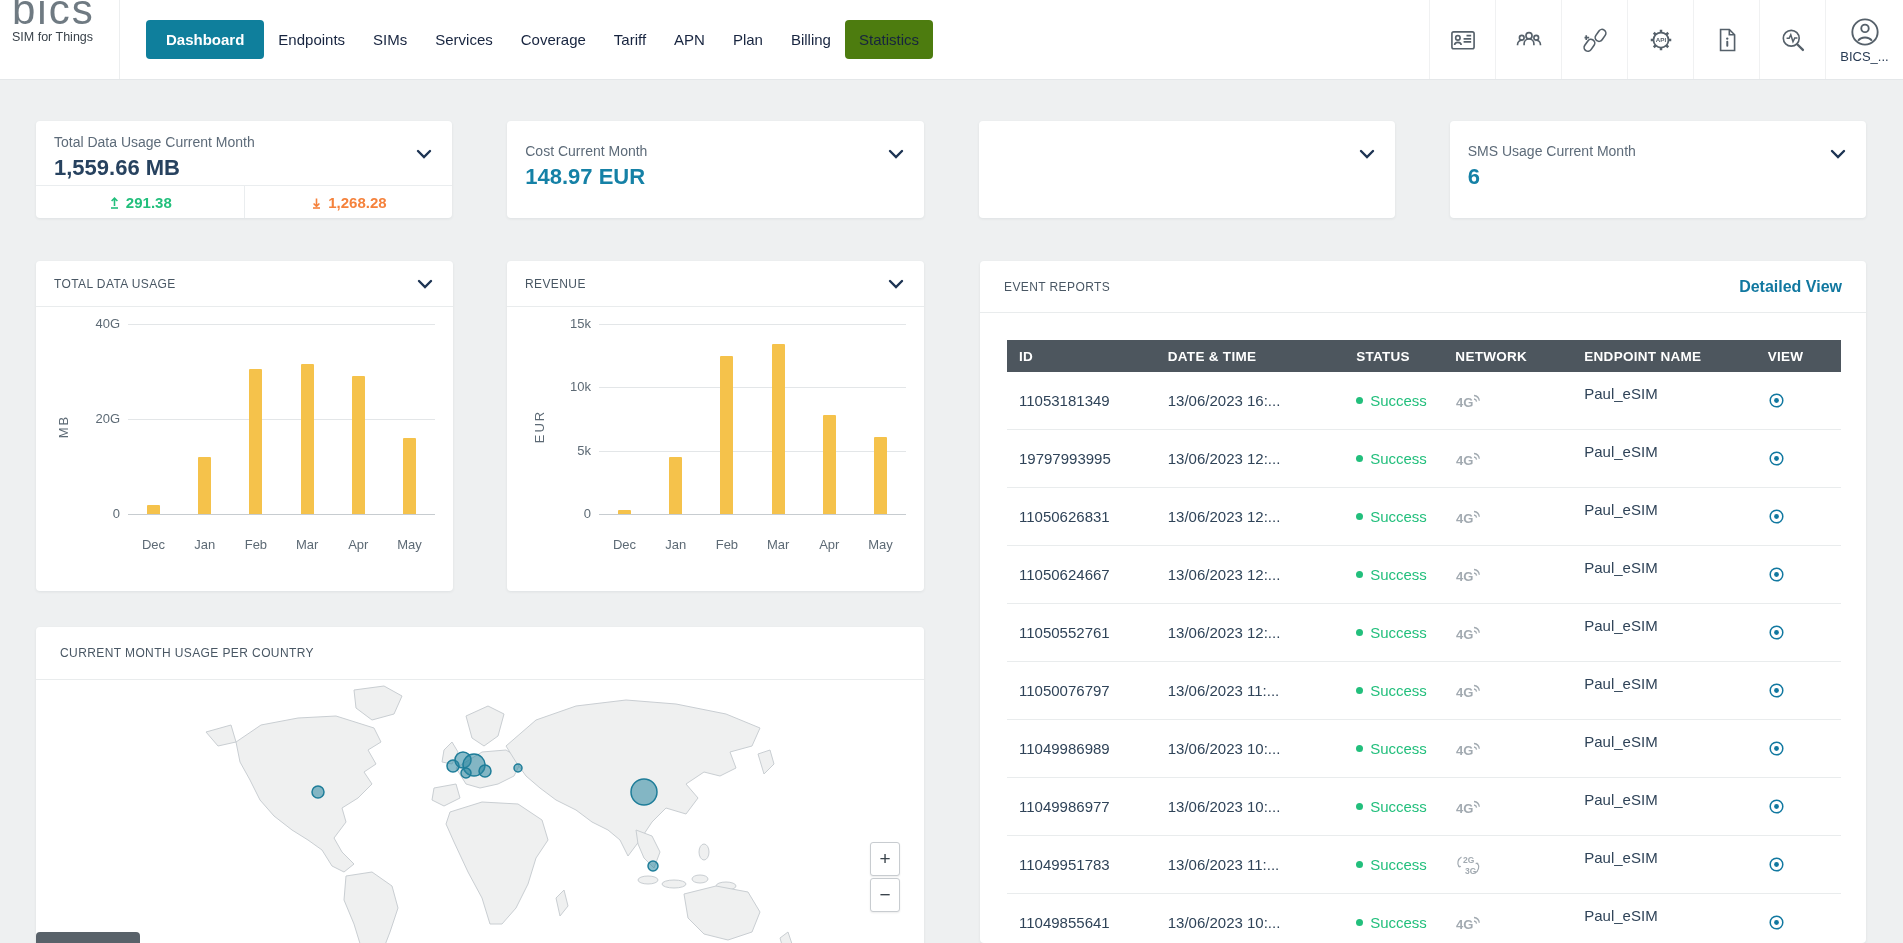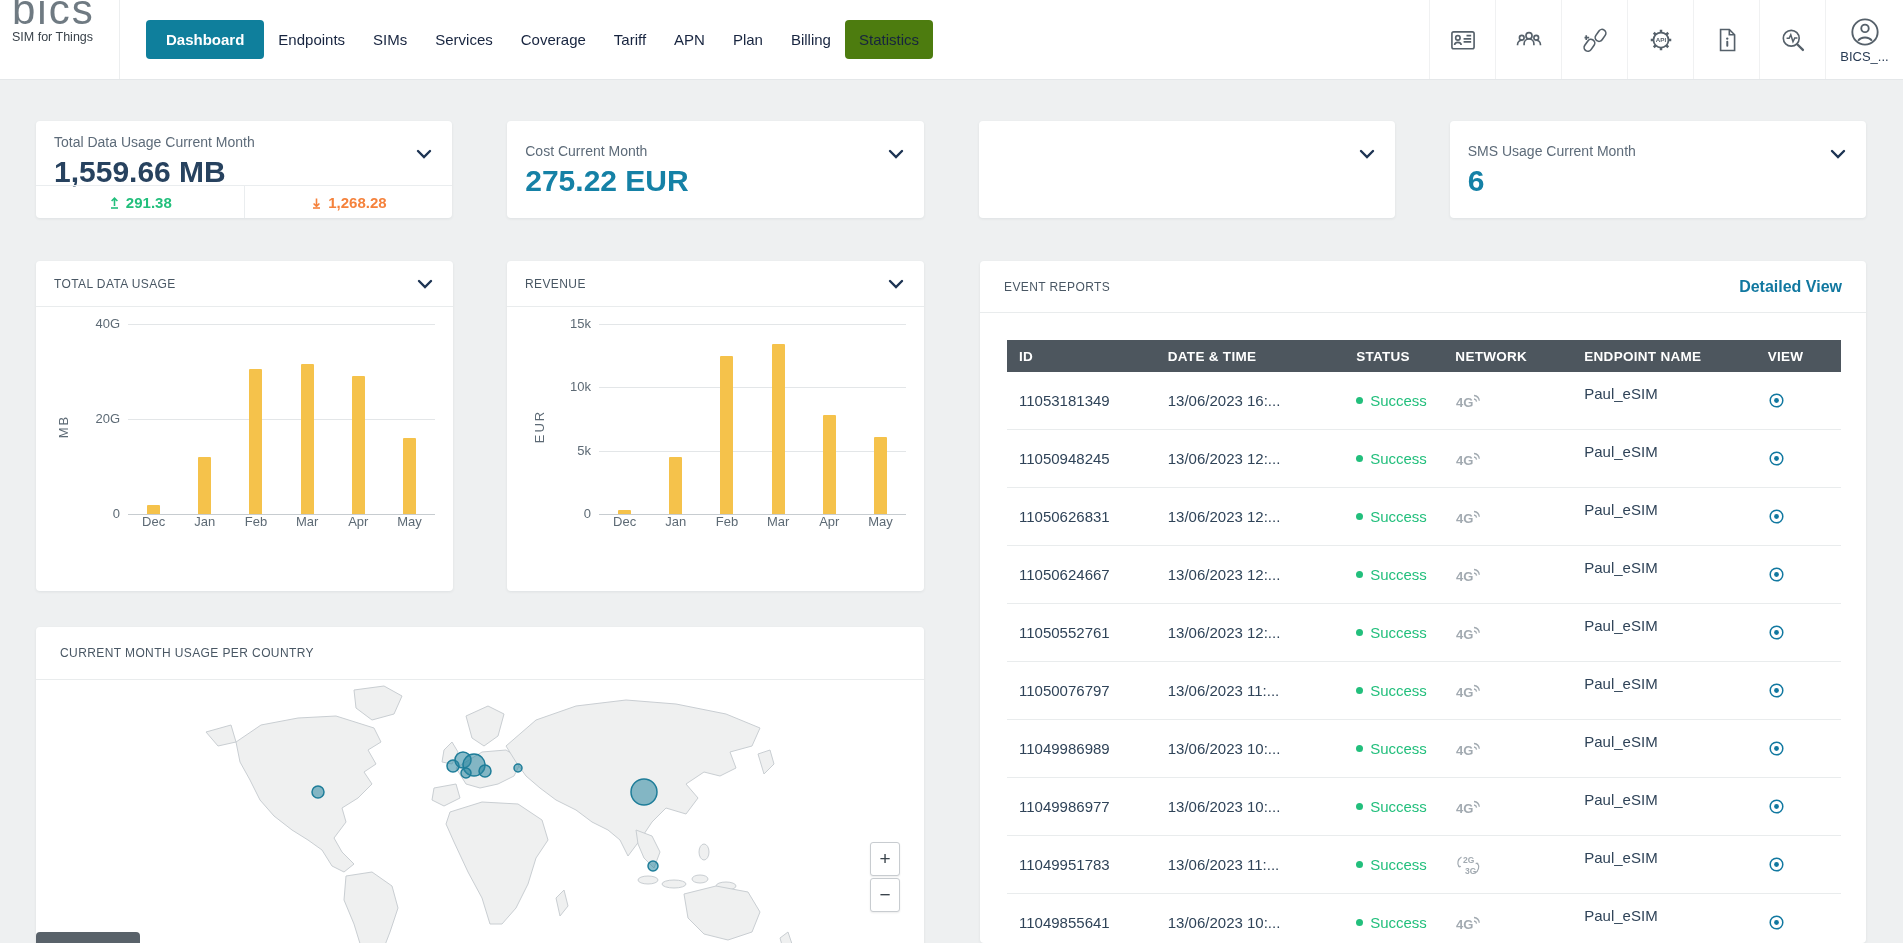--- a/index.html
+++ b/index.html
@@ -31,21 +31,21 @@
   .content-grid { display:flex; gap:56px; margin-top:43px; }
   .left-col { width:888px; flex:none; }
   .charts-row { display:flex; gap:54px; }
 
   .card { background:#fff; border-radius:4px; box-shadow:0 1px 3px rgba(40,50,60,0.08); position:relative; }
 
   
   .stat-card { flex:1; height:97px; }
   .stat-top { padding:13px 18px 0 18px; }
   .stat-title { font-size:14px; color:#5d6b79; }
-  .stat-value { font-size:30px; font-weight:bold; margin-top:5px; }
+  .stat-value { font-size:22px; font-weight:bold; margin-top:5px; }
   .value-navy { color:#27425f; }
   .value-teal { color:#1581a6; }
   .stat-card.tall-pad .stat-top { padding-top:22px; }
   .chev { position:absolute; right:20px; top:24px; cursor:pointer; }
   .stat-split { position:absolute; left:0; right:0; bottom:0; height:33px; border-top:1px solid #eaedef;
     display:flex; }
   .stat-split .cell { flex:1; display:flex; align-items:center; justify-content:center; gap:5px;
     font-size:15px; font-weight:bold; }
   .stat-split .cell:first-child { border-right:1px solid #eaedef; }
   .up { color:#22bf7c; } .down { color:#f5823c; }
@@ -58,21 +58,21 @@
   .chart-body { position:relative; height:272px; }
   .ylab { position:absolute; left:16px; top:112px; transform:rotate(-90deg); font-size:13px;
     color:#5d6a75; letter-spacing:2px; }
   .tick { position:absolute; left:0; width:84px; text-align:right; font-size:13px; color:#5d6a75; }
   .plot { position:absolute; left:92px; right:18px; top:17px; height:190px; }
   .gridline { position:absolute; left:0; right:0; height:1px; background:#e3e6e8; }
   .gridline.axis { background:#c7ccd0; }
   .bars { position:absolute; inset:0; display:flex; align-items:flex-end; z-index:1; }
   .bar-slot { flex:1; display:flex; justify-content:center; }
   .bar { width:13px; border-radius:1px 1px 0 0; }
-  .cats { position:absolute; left:92px; right:18px; top:207px; display:flex; }
+  .cats { position:absolute; left:92px; right:18px; top:230px; display:flex;justify-content:flex-end; }
   .cat { flex:1; text-align:center; font-size:13px; color:#5d6a75; }
 
   
   .events-card { flex:1; height:682px; overflow:hidden; }
   .events-head { height:52px; display:flex; align-items:center; justify-content:space-between;
     padding:0 24px; border-bottom:1px solid #e9eced; }
   .events-link { font-size:16px; font-weight:bold; color:#1178a0; cursor:pointer; }
   .table-wrap { margin:27px 25px 0 27px; }
   .thead { display:flex; height:32px; align-items:center; background:#4d565e; }
   .th { font-size:13.5px; font-weight:bold; color:#fff; letter-spacing:0.3px; padding-left:12px; }
@@ -203,21 +203,21 @@
               <path d="M3,12 H10"></path>
           </svg>
           <span>1,268.28</span>
         </div>
       </div>
     </div>
 
     <div class="card stat-card tall-pad">
       <div class="stat-top">
         <div class="stat-title">Cost Current Month</div>
-        <div class="stat-value value-teal">275.22 EUR</div>
+        <div class="stat-value value-teal">148.97 EUR</div>
       </div>
       <span class="chev">
         <svg width="16" height="10" viewBox="0 0 16 10" fill="none" stroke="#1d3453" stroke-width="2.4" stroke-linecap="round">
             <path d="M2,2 L8,8 L14,2"></path>
           </svg>
       </span>
     </div>
 
     <div class="card stat-card tall-pad">
       <span class="chev">
@@ -420,21 +420,21 @@
               <div class="td c5">
                 <span style="display:inline-flex;cursor:pointer;">
                   <svg width="17" height="17" viewBox="0 0 17 17">
                     <circle cx="8.5" cy="8.5" r="6.3" stroke="#1178a0" stroke-width="1.5" fill="none"></circle>
                     <circle cx="8.5" cy="8.5" r="2.4" fill="#1178a0"></circle>
                   </svg>
                 </span>
               </div>
             </div>
             <div class="tr">
-              <div class="td c0">11050948245</div>
+              <div class="td c0">19797993995</div>
               <div class="td c1">13/06/2023 12:...</div>
               <div class="td c2"><span class="dot"></span>Success</div>
               <div class="td c3">
                 <svg width="26" height="22" viewBox="0 0 26 22">
                   <text x="1" y="17" font-size="13" font-weight="bold" fill="#a2aab1">4G</text>
                   <path d="M19,9 a3,3 0 0 1 2.6,2.6 M19,5.5 a6,6 0 0 1 5.3,5.3" stroke="#a2aab1" stroke-width="1.3" fill="none"></path>
                 </svg>
               </div>
               <div class="td c4">Paul_eSIM</div>
               <div class="td c5">

